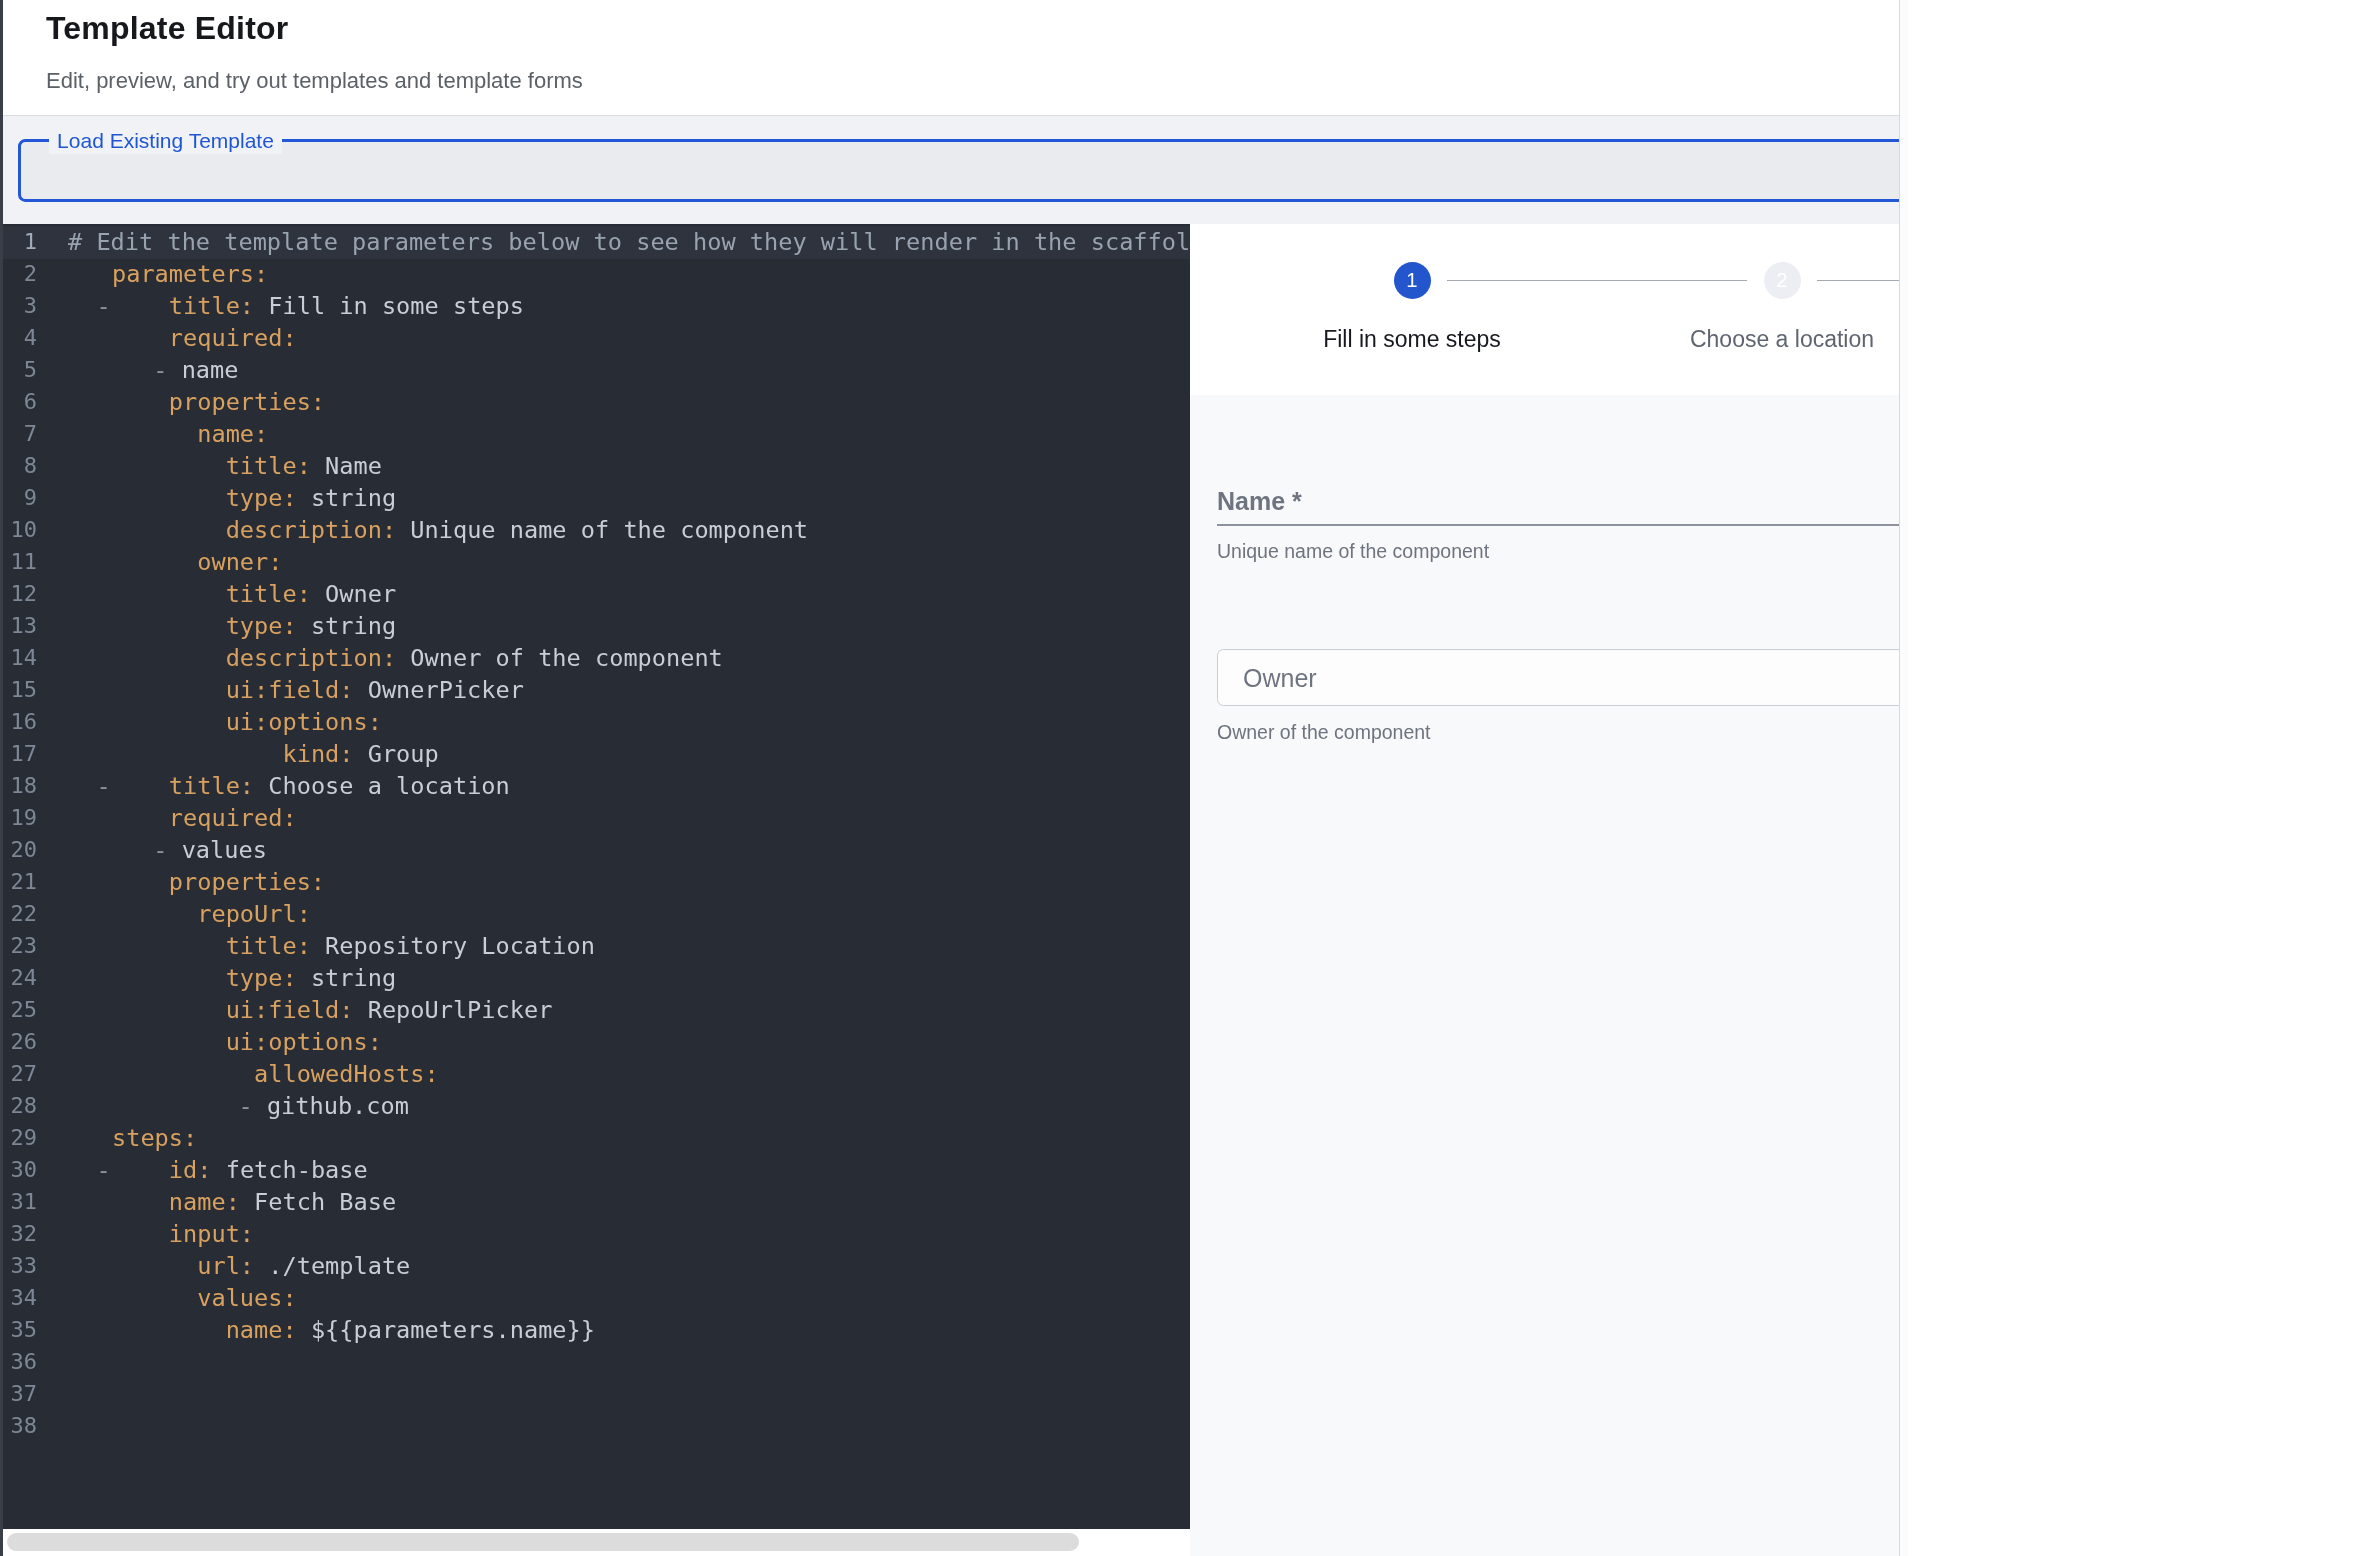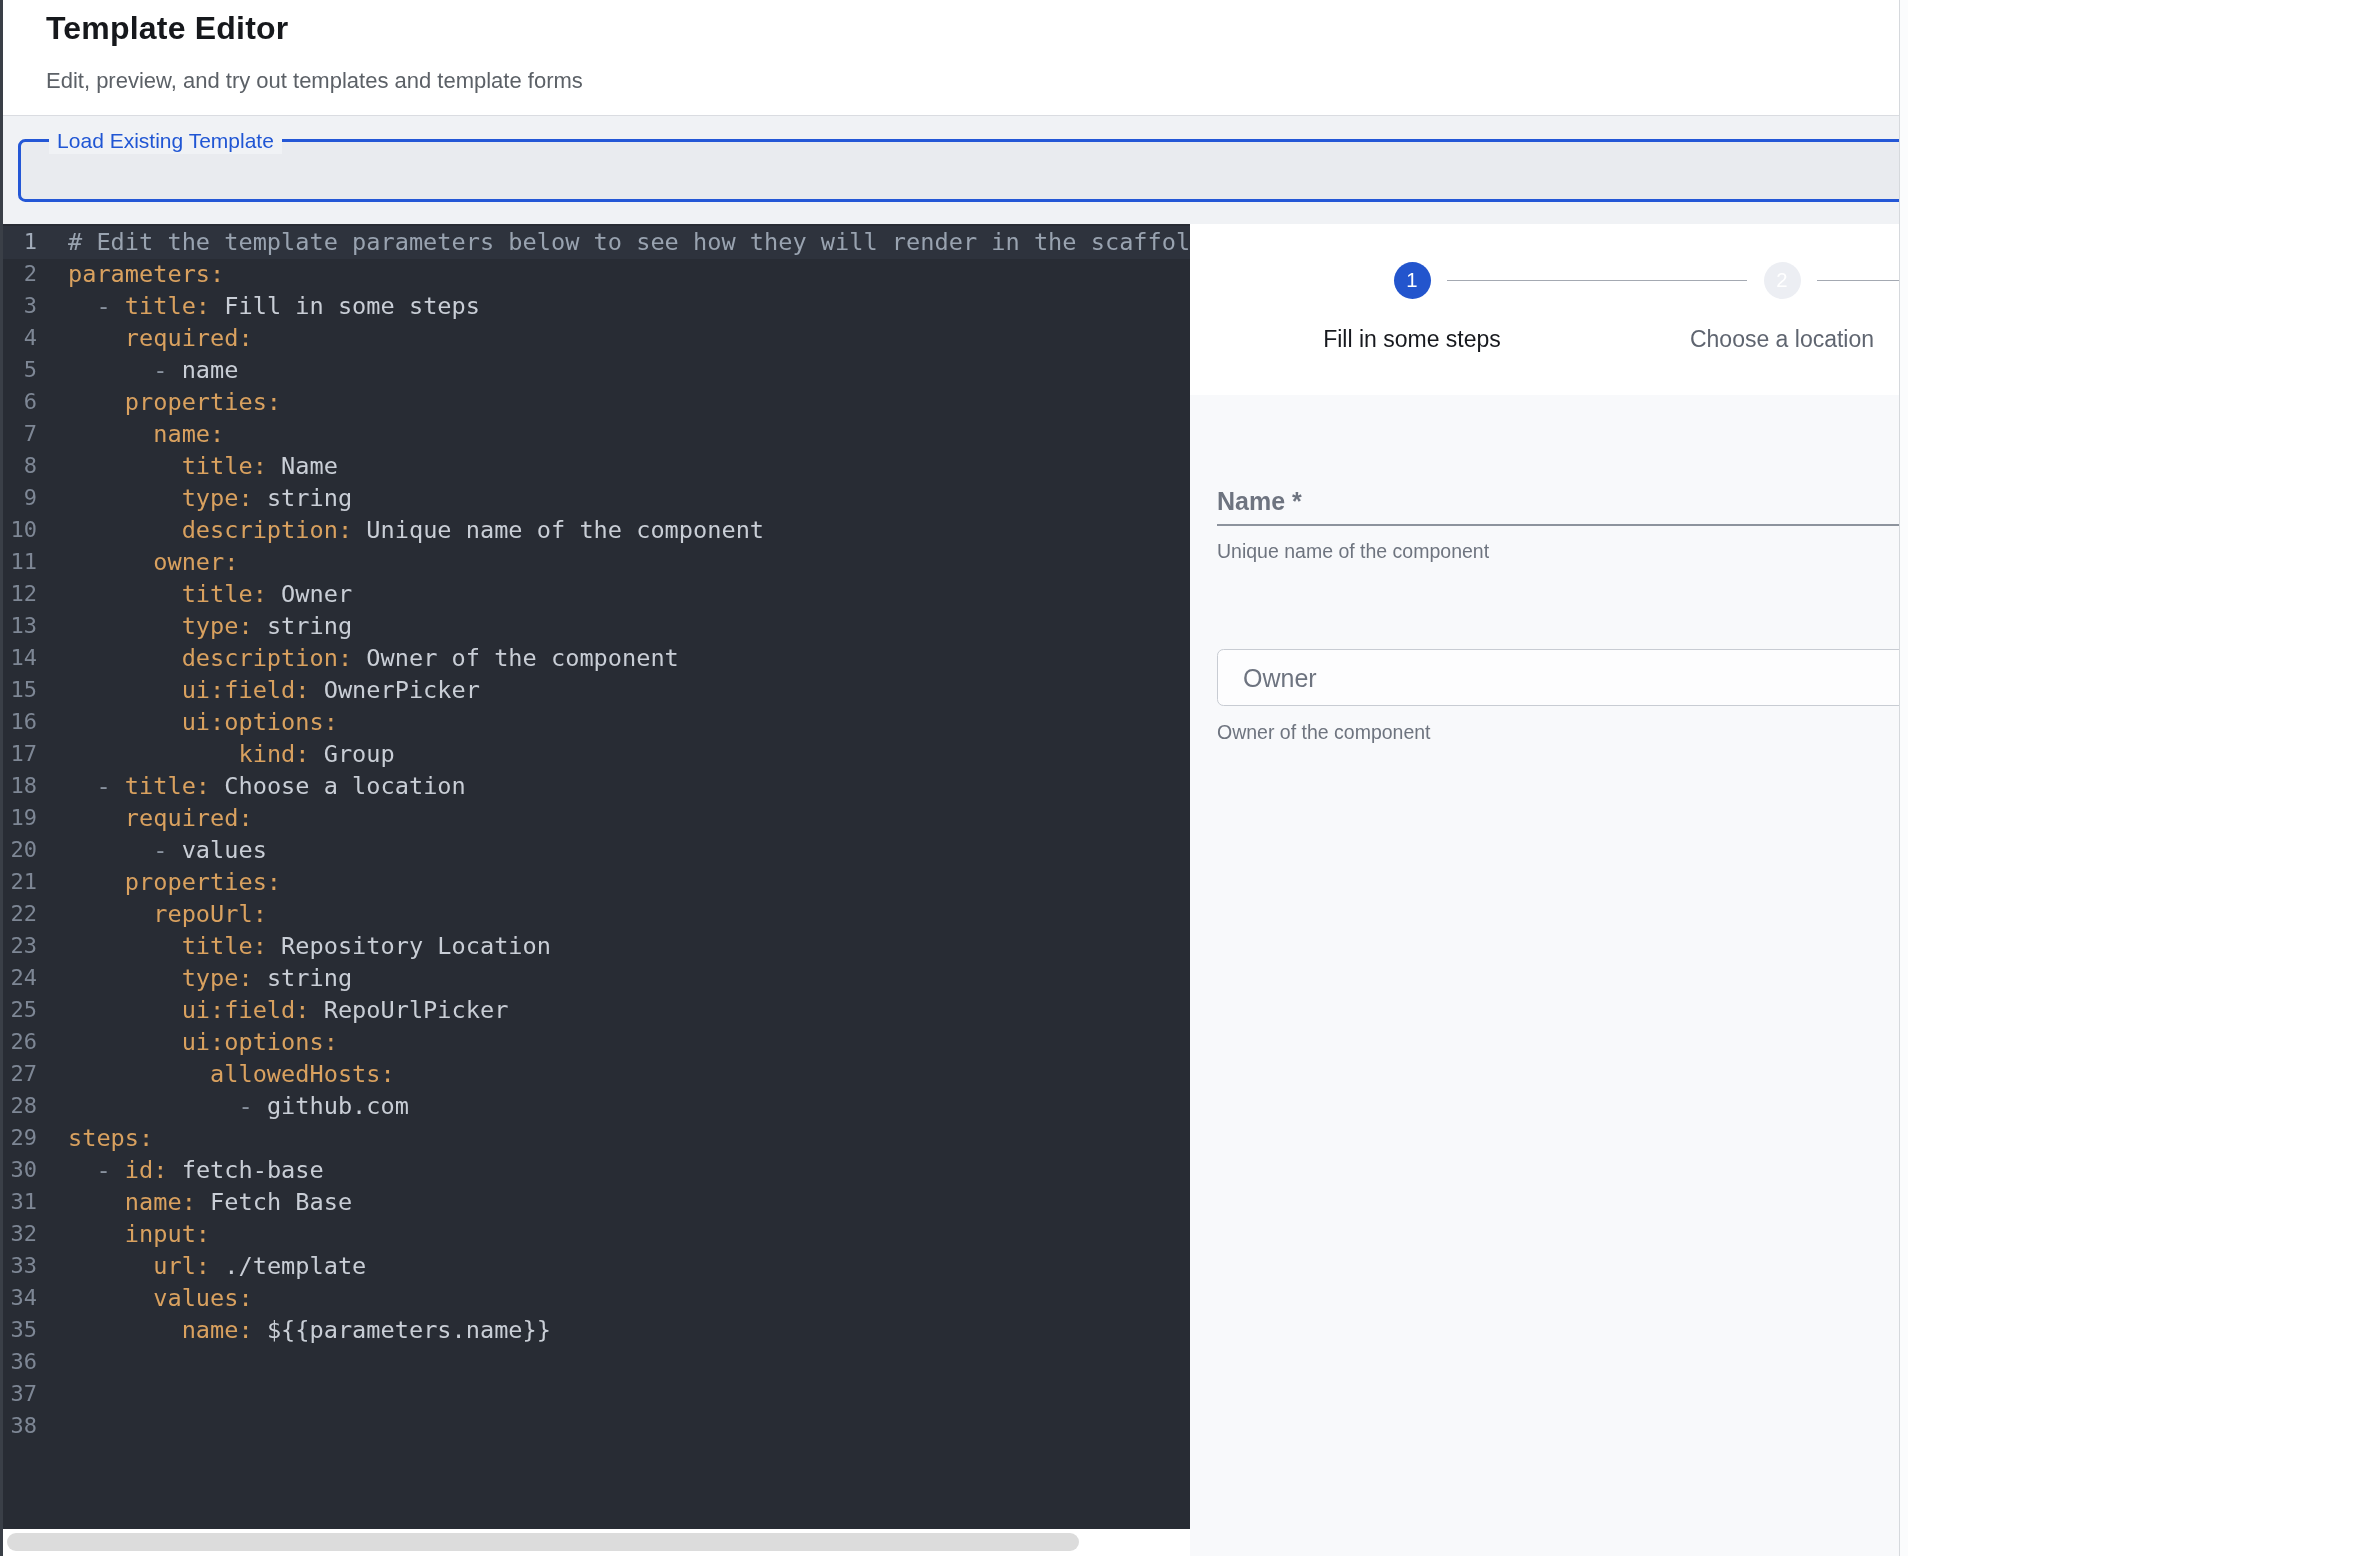--- a/index.html
+++ b/index.html
@@ -28,21 +28,21 @@
 
   
   .editor { position:absolute; left:0; top:224px; width:1190px; height:1332px; background:#282c34; cursor:text; }
   .editor-viewport { position:absolute; left:0; top:0; width:1190px; height:1305px; overflow:hidden; }
   .active-line-bg { position:absolute; left:0; top:1.6px; width:100%; height:33px; background:#2e333d; }
   .gutter { position:absolute; left:0; top:1.6px; width:37px; text-align:right; font-family:"DejaVu Sans Mono", monospace; font-size:22px; line-height:32px; color:#7e8795; }
   .gutter .ln.active { color:#a2acba; }
   .code-lines { position:absolute; left:68px; top:1.6px; right:0; font-family:"DejaVu Sans Mono", monospace; font-size:23.6px; line-height:32px; }
   .code-line { font-family:inherit; white-space:pre; height:32px; }
   .tok-c { color:#99a3b0; }
-  .tok-k { color:#d9a15f; }
+  .tok-k { color:#d9a15f;margin-left:44px; }
   .tok-p { color:#8a93a0; }
   .tok-v { color:#c9ced6; }
   .hscroll { position:absolute; left:0; top:1305px; width:1190px; height:27px; background:#ffffff; }
   .hscroll-thumb { position:absolute; left:6.5px; top:4.1px; width:1072px; height:18px; background:#dcdcdc; border-radius:9px; cursor:pointer; }
 
   
   .right-panel { position:absolute; left:1190px; top:224px; width:1187px; height:1332px; background:#f8f9fb; }
   .stepper-zone { position:absolute; left:0; top:0; width:1187px; height:171px; background:#ffffff; }
   .stepper { position:absolute; left:37px; top:38px; width:1110px; display:flex; }
   .step { position:relative; flex:1; display:flex; flex-direction:column; align-items:center; }

